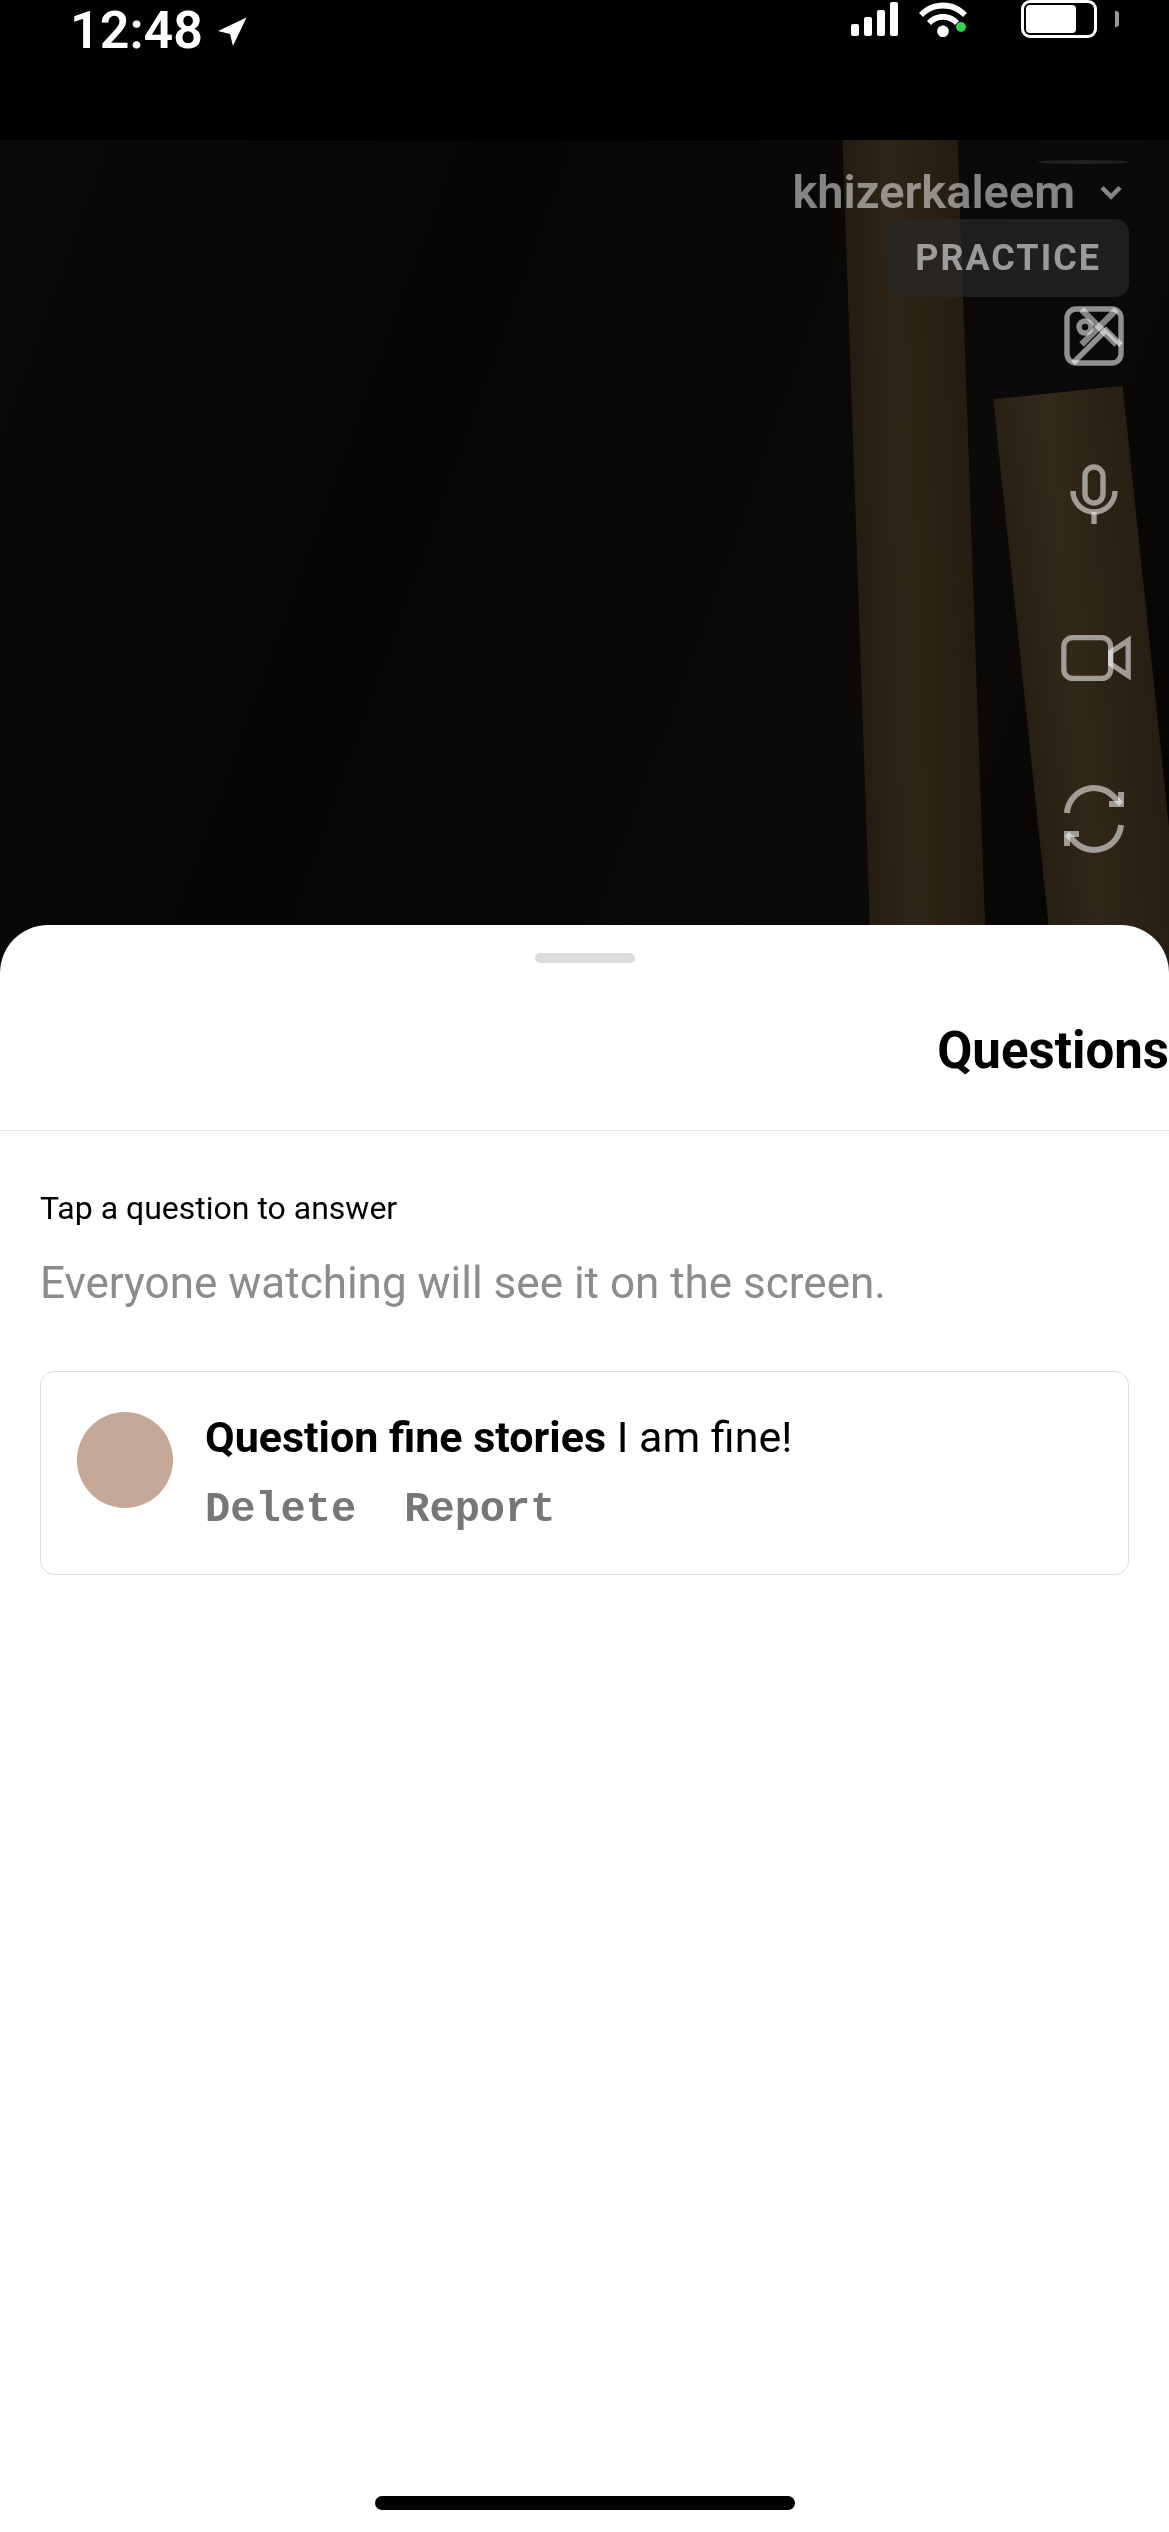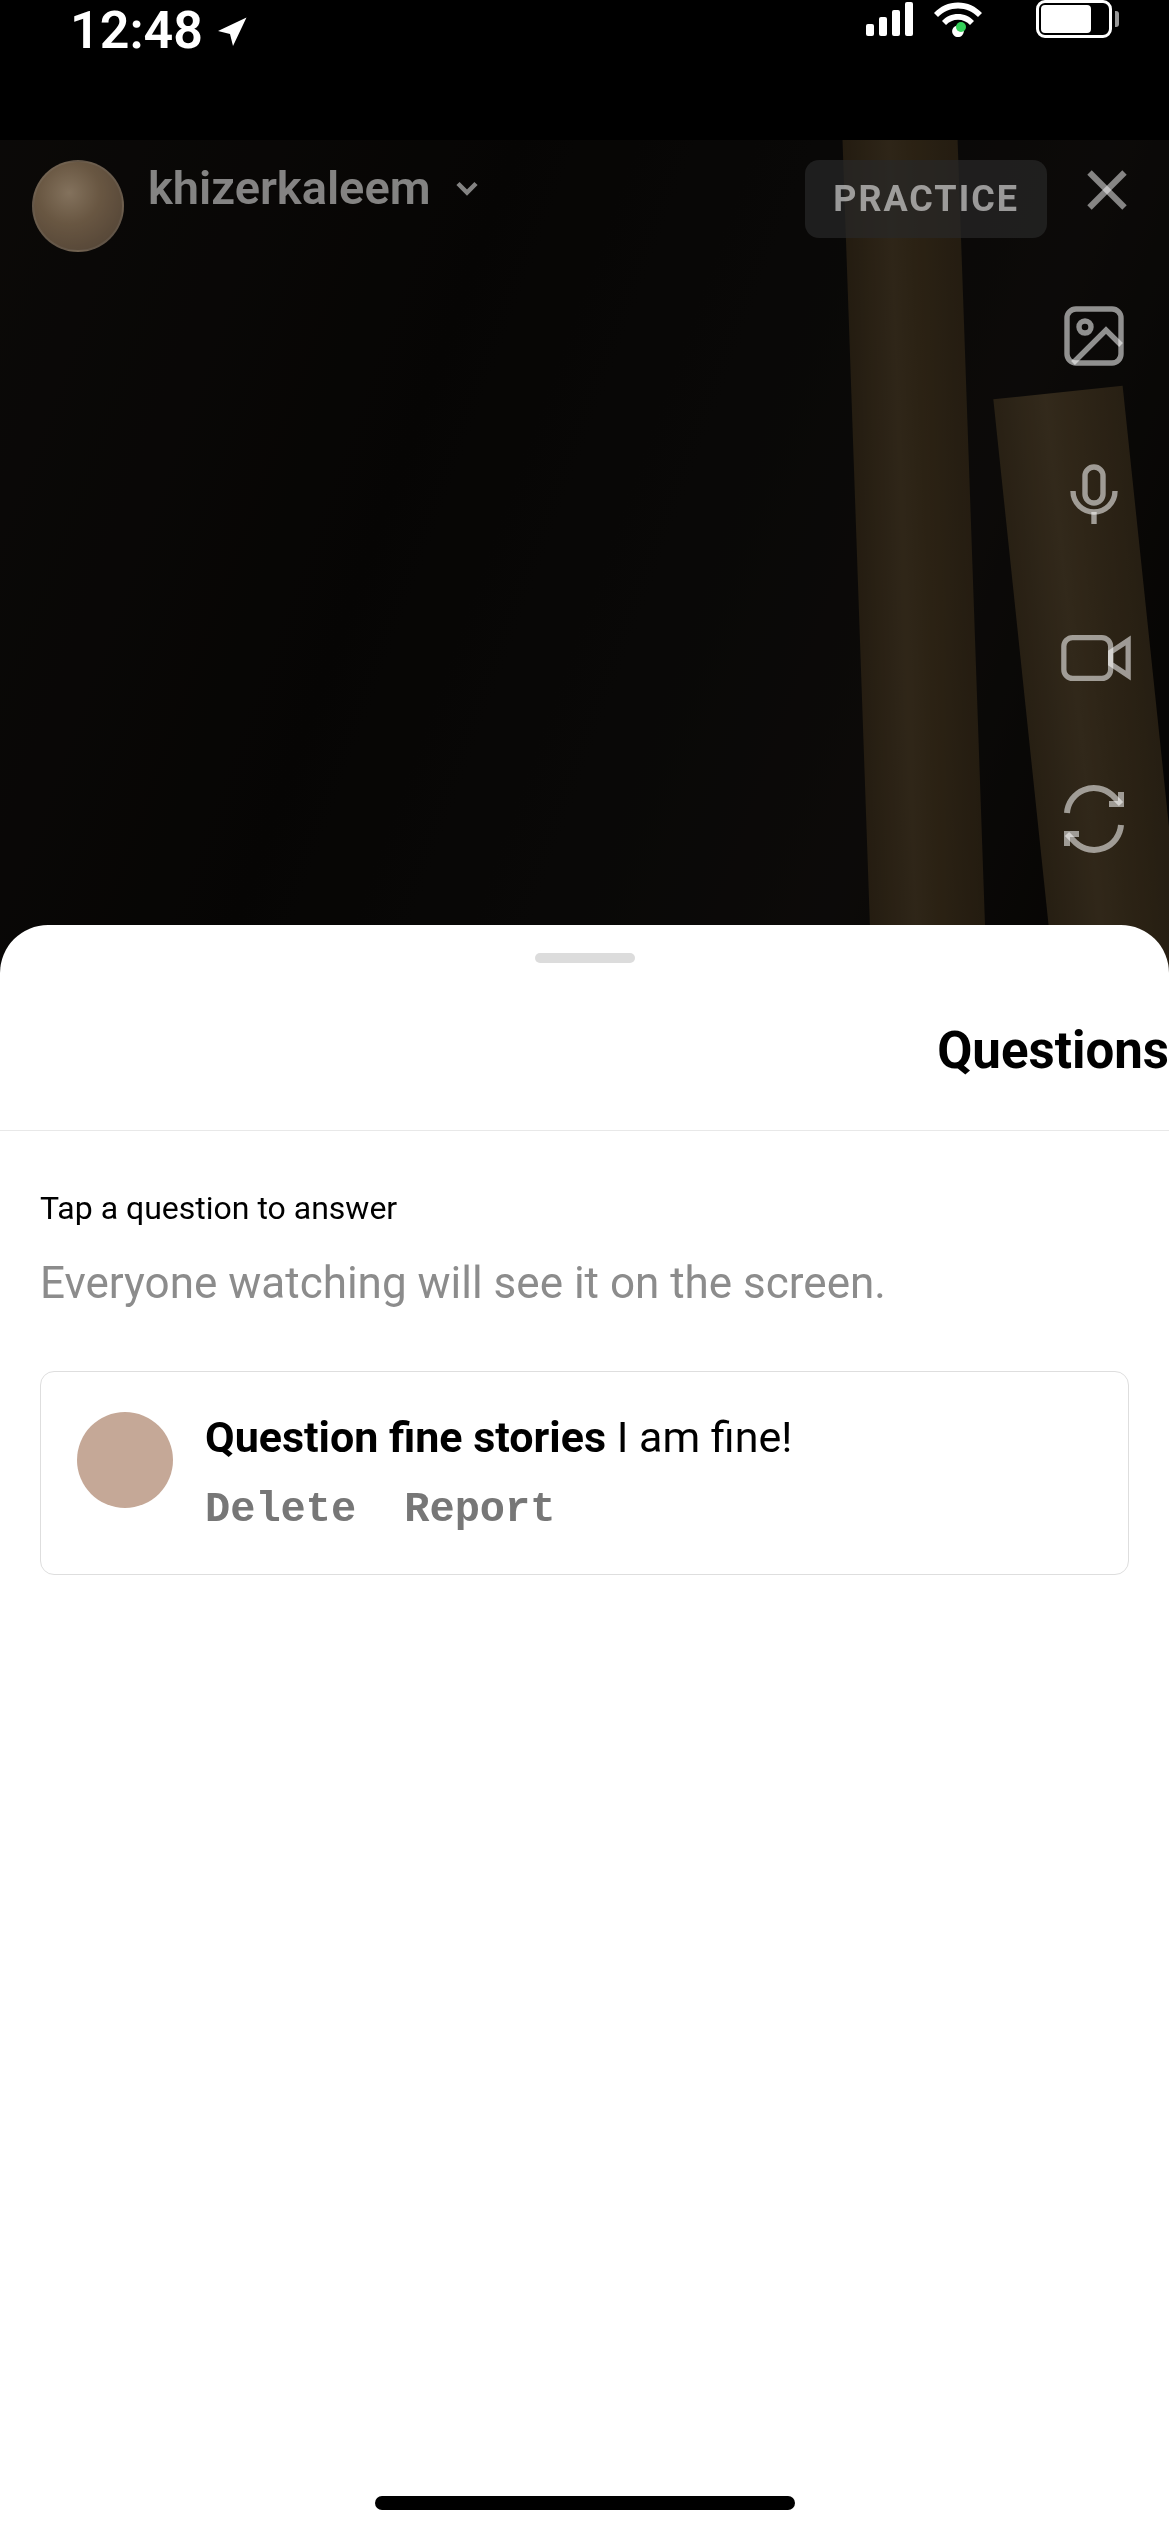--- a/index.html
+++ b/index.html
@@ -39,21 +39,21 @@
   .status-right {
     display: flex;
     align-items: center;
     gap: 18px;
     color: #fff;
   }
   
   .battery-box {
     display: flex;
     align-items: center;
-    gap: 3px;
+    gap: 18px;
     margin-left: 36px;
   }
   
   .battery {
     width: 76px;
     height: 38px;
     border: 3px solid #fff;
     border-radius: 9px;
     position: relative;
     display: flex;
@@ -127,23 +127,24 @@
   }
   
   
   .live-header {
     position: absolute;
     top: 160px;
     left: 0;
     right: 0;
     height: 120px;
     display: flex;
-    align-items: flex-start;
-    padding: 0 32px;
+    align-items: flex-end;
+    padding: 0 40px;
     z-index: 5;
+    flex-direction: column;
   }
   
   .avatar {
     width: 92px;
     height: 92px;
     border-radius: 50%;
     background: radial-gradient(circle at 40% 35%, #d4b896 0%, #a88b6a 40%, #7a6550 100%);
     opacity: 0.6;
     border: 2px solid rgba(255,255,255,0.15);
   }

